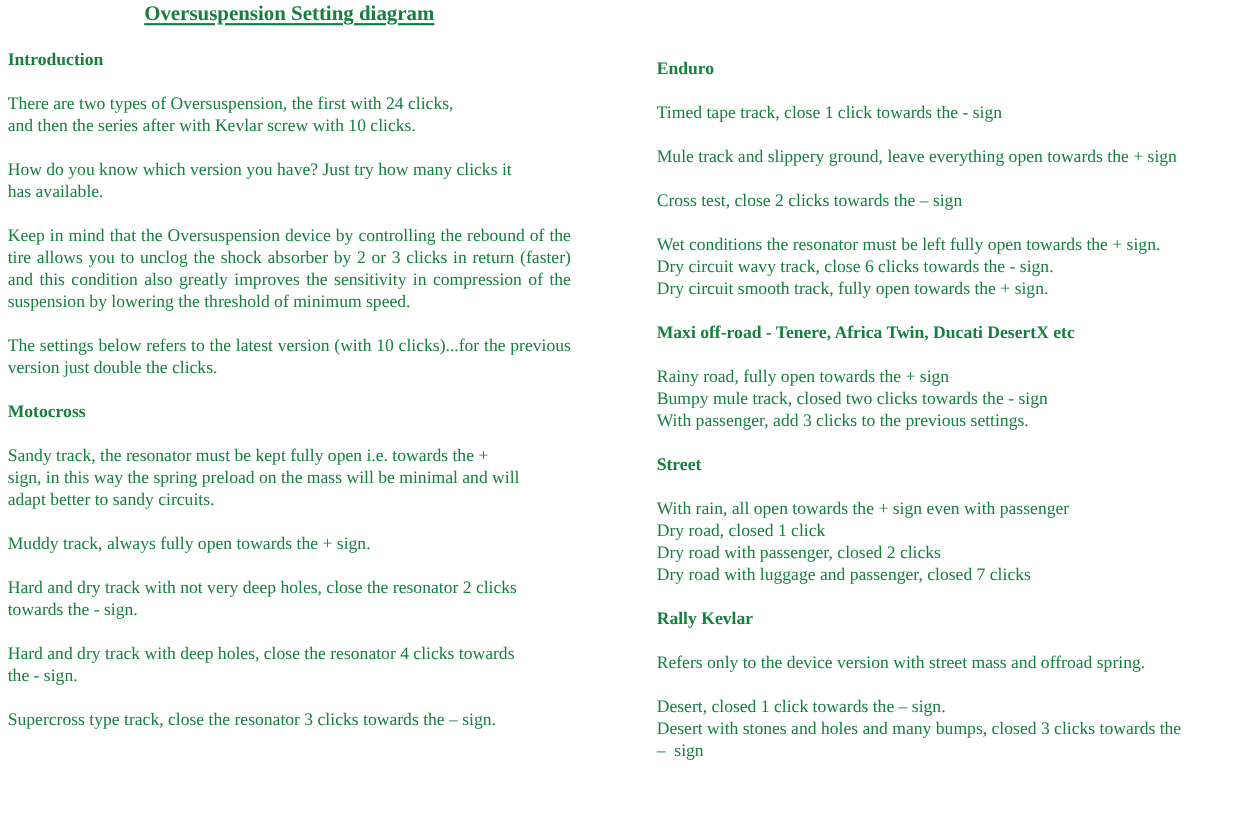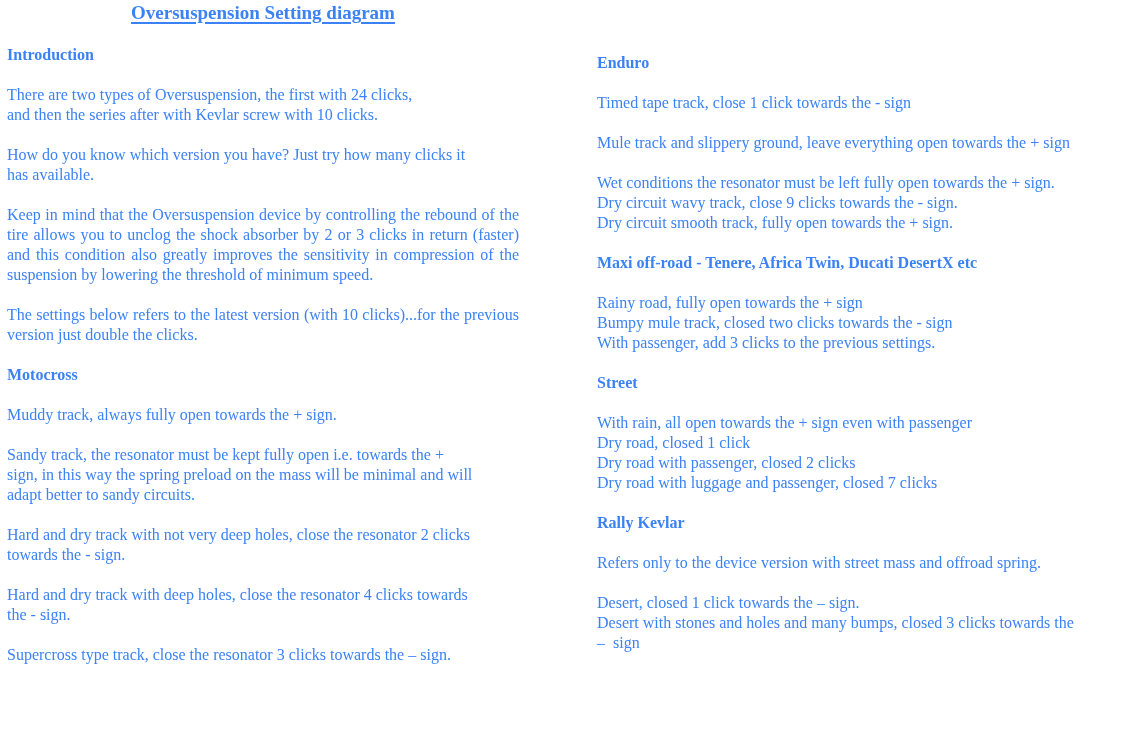--- a/index.html
+++ b/index.html
@@ -6,21 +6,21 @@
     margin: 0;
     padding: 0;
     background: #ffffff;
   }
   .page {
     position: relative;
     width: 1131px;
     height: 743px;
     background: #ffffff;
     overflow: hidden;
-    color: #3b82f6;
+    color: #15803d;
     font-family: "Liberation Serif", "DejaVu Serif", serif;
     font-size: 16px;
     line-height: 20px;
   }
   .col {
     position: absolute;
     top: 0;
   }
   .col-left {
     left: 7px;
@@ -78,38 +78,39 @@
 and then the series after with Kevlar screw with 10 clicks.</div>
     <div class="para">How do you know which version you have? Just try how many clicks it
 has available.</div>
     <div class="para wrap">Keep in mind that the Oversuspension device by controlling the rebound of the tire allows you to unclog the shock absorber by 2 or 3 clicks in return (faster) and this condition also greatly improves the sensitivity in compression of the suspension by lowering the threshold of minimum speed.</div>
 
     <div class="para-group">
       <div class="para wrap">The settings below refers to the latest version (with 10 clicks)...for the previous version just double the clicks.</div>
     </div>
 
     <div class="heading">Motocross</div>
-    <div class="para">Muddy track, always fully open towards the + sign.</div>
     <div class="para">Sandy track, the resonator must be kept fully open i.e. towards the +
 sign, in this way the spring preload on the mass will be minimal and will
 adapt better to sandy circuits.</div>
+    <div class="para">Muddy track, always fully open towards the + sign.</div>
     <div class="para">Hard and dry track with not very deep holes, close the resonator 2 clicks
 towards the - sign.</div>
     <div class="para">Hard and dry track with deep holes, close the resonator 4 clicks towards
 the - sign.</div>
     <div class="para">Supercross type track, close the resonator 3 clicks towards the – sign.</div>
   </div>
 
   <div class="col col-right">
     <div class="heading first-right">Enduro</div>
     <div class="para">Timed tape track, close 1 click towards the - sign</div>
     <div class="para">Mule track and slippery ground, leave everything open towards the + sign</div>
+    <div class="para">Cross test, close 2 clicks towards the – sign</div>
 
     <div class="para">Wet conditions the resonator must be left fully open towards the + sign.
-Dry circuit wavy track, close 9 clicks towards the - sign.
+Dry circuit wavy track, close 6 clicks towards the - sign.
 Dry circuit smooth track, fully open towards the + sign.</div>
 
     <div class="heading">Maxi off-road - Tenere, Africa Twin, Ducati DesertX etc</div>
     <div class="para">Rainy road, fully open towards the + sign
 Bumpy mule track, closed two clicks towards the - sign
 With passenger, add 3 clicks to the previous settings.</div>
 
     <div class="heading">Street</div>
     <div class="para">With rain, all open towards the + sign even with passenger
 Dry road, closed 1 click

